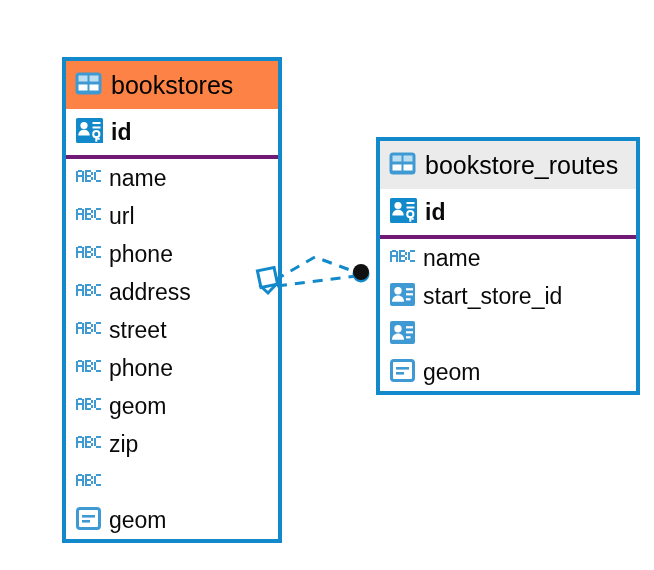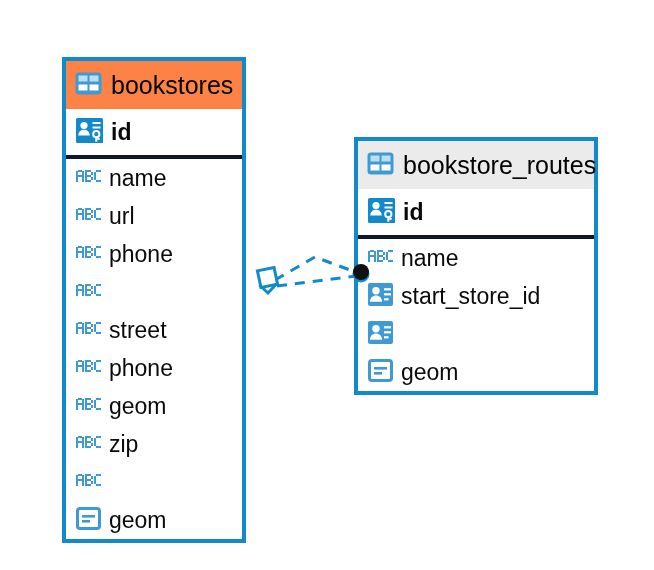--- a/index.html
+++ b/index.html
@@ -41,21 +41,21 @@
   .entity-header.neutral { background: #ebebeb; }
 
   .entity-title {
     font-size: 25px;
     color: #000000;
     line-height: 1;
     white-space: nowrap;
   }
 
   .pk-section {
-    border-bottom: 4px solid #0f172a;
+    border-bottom: 4px solid #701a75;
   }
 
   .field-row {
     display: flex;
     align-items: center;
     box-sizing: border-box;
     height: 38px;
     padding: 0 8px 0 10px;
     gap: 8px;
   }
@@ -71,26 +71,26 @@
 
   .field-icon {
     flex: 0 0 auto;
     display: block;
   }
 
   
   #entity-bookstores {
     left: 62px;
     top: 57px;
-    width: 184px;
+    width: 220px;
   }
   #entity-bookstore-routes {
-    left: 354px;
+    left: 376px;
     top: 137px;
-    width: 244px;
+    width: 264px;
   }
 
   
   .relationship {
     position: absolute;
     left: 255px;
     top: 240px;
     width: 125px;
     height: 75px;
     overflow: visible;
@@ -219,20 +219,21 @@
                 <rect x="15" y="2" width="2" height="3"></rect>
               <rect x="11" y="5" width="4" height="2"></rect>
                 <rect x="15" y="7" width="2" height="3"></rect>
               <rect x="11" y="10" width="4" height="2"></rect>
               <rect x="20" y="0" width="5" height="2"></rect>
                 <rect x="18" y="2" width="2" height="8"></rect>
               <rect x="20" y="10" width="5" height="2"></rect>
             </g>
           </svg>
         </span>
+        <span class="field-label">address</span>
       </div>
 
       <div class="field-row">
         <span class="field-icon">
           <svg width="25" height="13" viewBox="0 0 25 13">
             <g fill="#3f9ad4">
               <rect x="0" y="1" width="2" height="11"></rect>
                 <rect x="6" y="1" width="2" height="11"></rect>
               <rect x="2" y="0" width="4" height="2"></rect>
                 <rect x="2" y="5" width="4" height="2"></rect>

